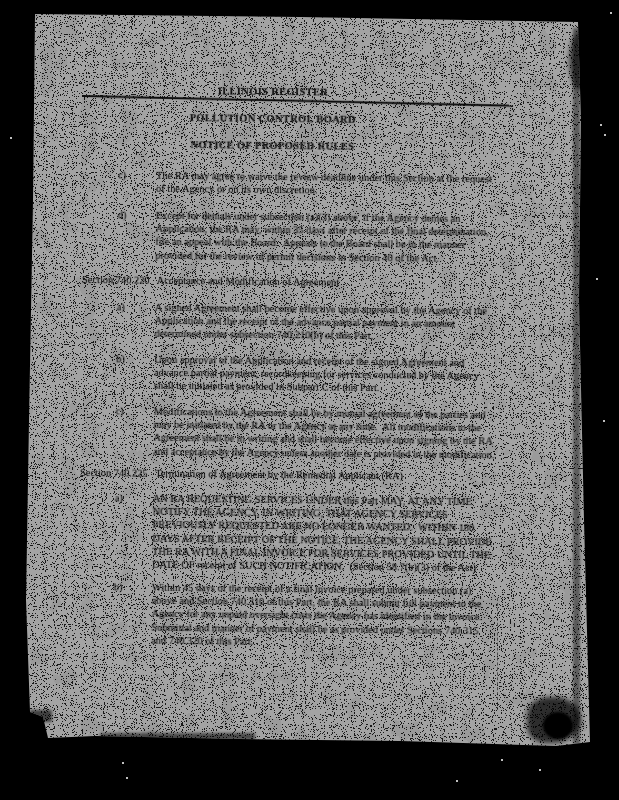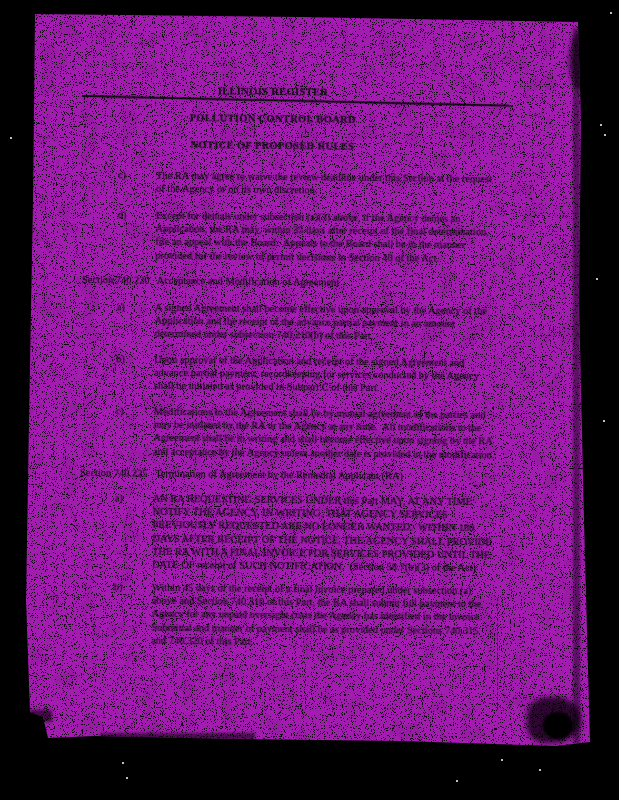--- a/index.html
+++ b/index.html
@@ -6,21 +6,21 @@
   body{
     width:619px;height:800px;
     background:#000;
     position:relative;
     overflow:hidden;
     font-family:"Liberation Serif", serif;
   }
   
   .page{
     position:absolute;left:0;top:0;width:597px;height:800px;
-    background:#a21caf;
+    background:#a3a3a3;
     clip-path:polygon(
       35px 14px, 300px 17px, 578px 22px,
       581px 120px, 579px 300px, 584px 520px, 590px 742px,
       556px 746px, 400px 741px, 240px 739px, 95px 736px,
       48px 738px, 43px 717px, 30px 712px,
       26px 600px, 29px 420px, 33px 200px);
   }
   .noise-svg{position:absolute;left:0;top:0;width:619px;height:800px;pointer-events:none;}
   
   .content{

